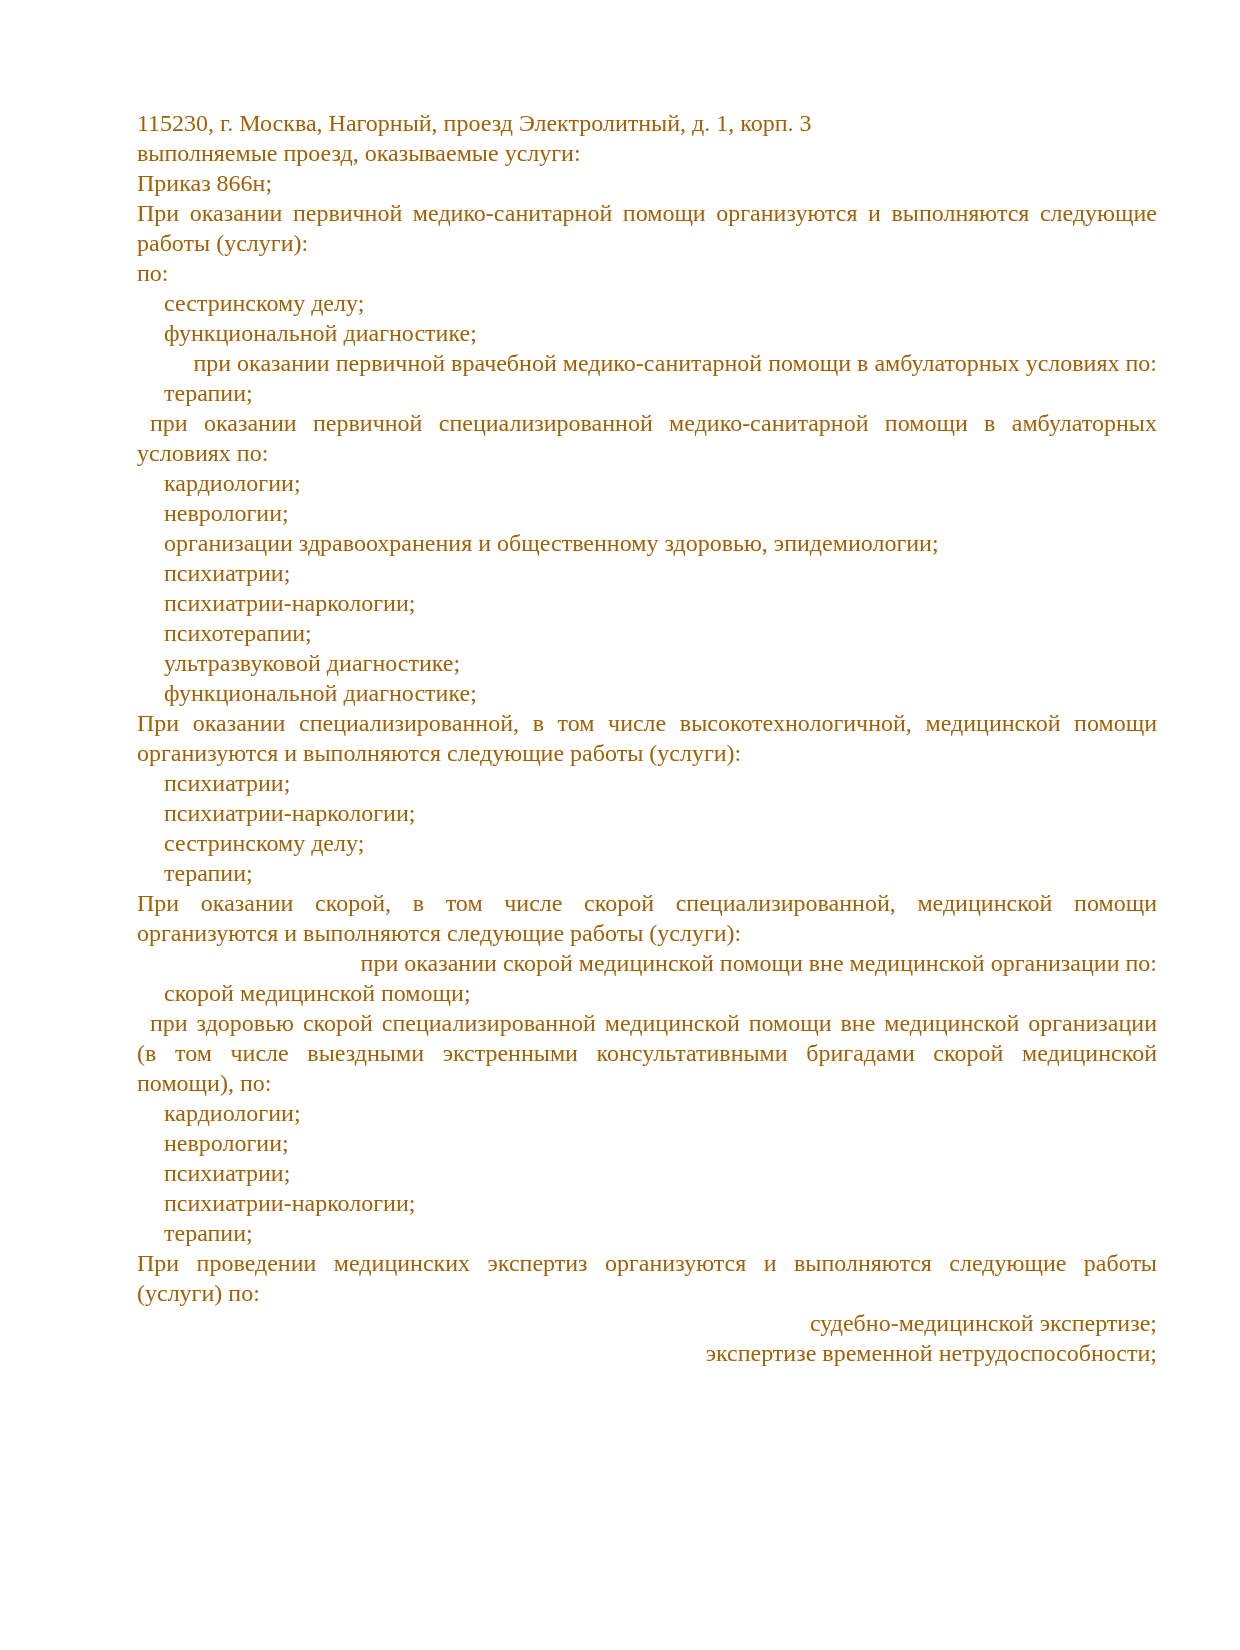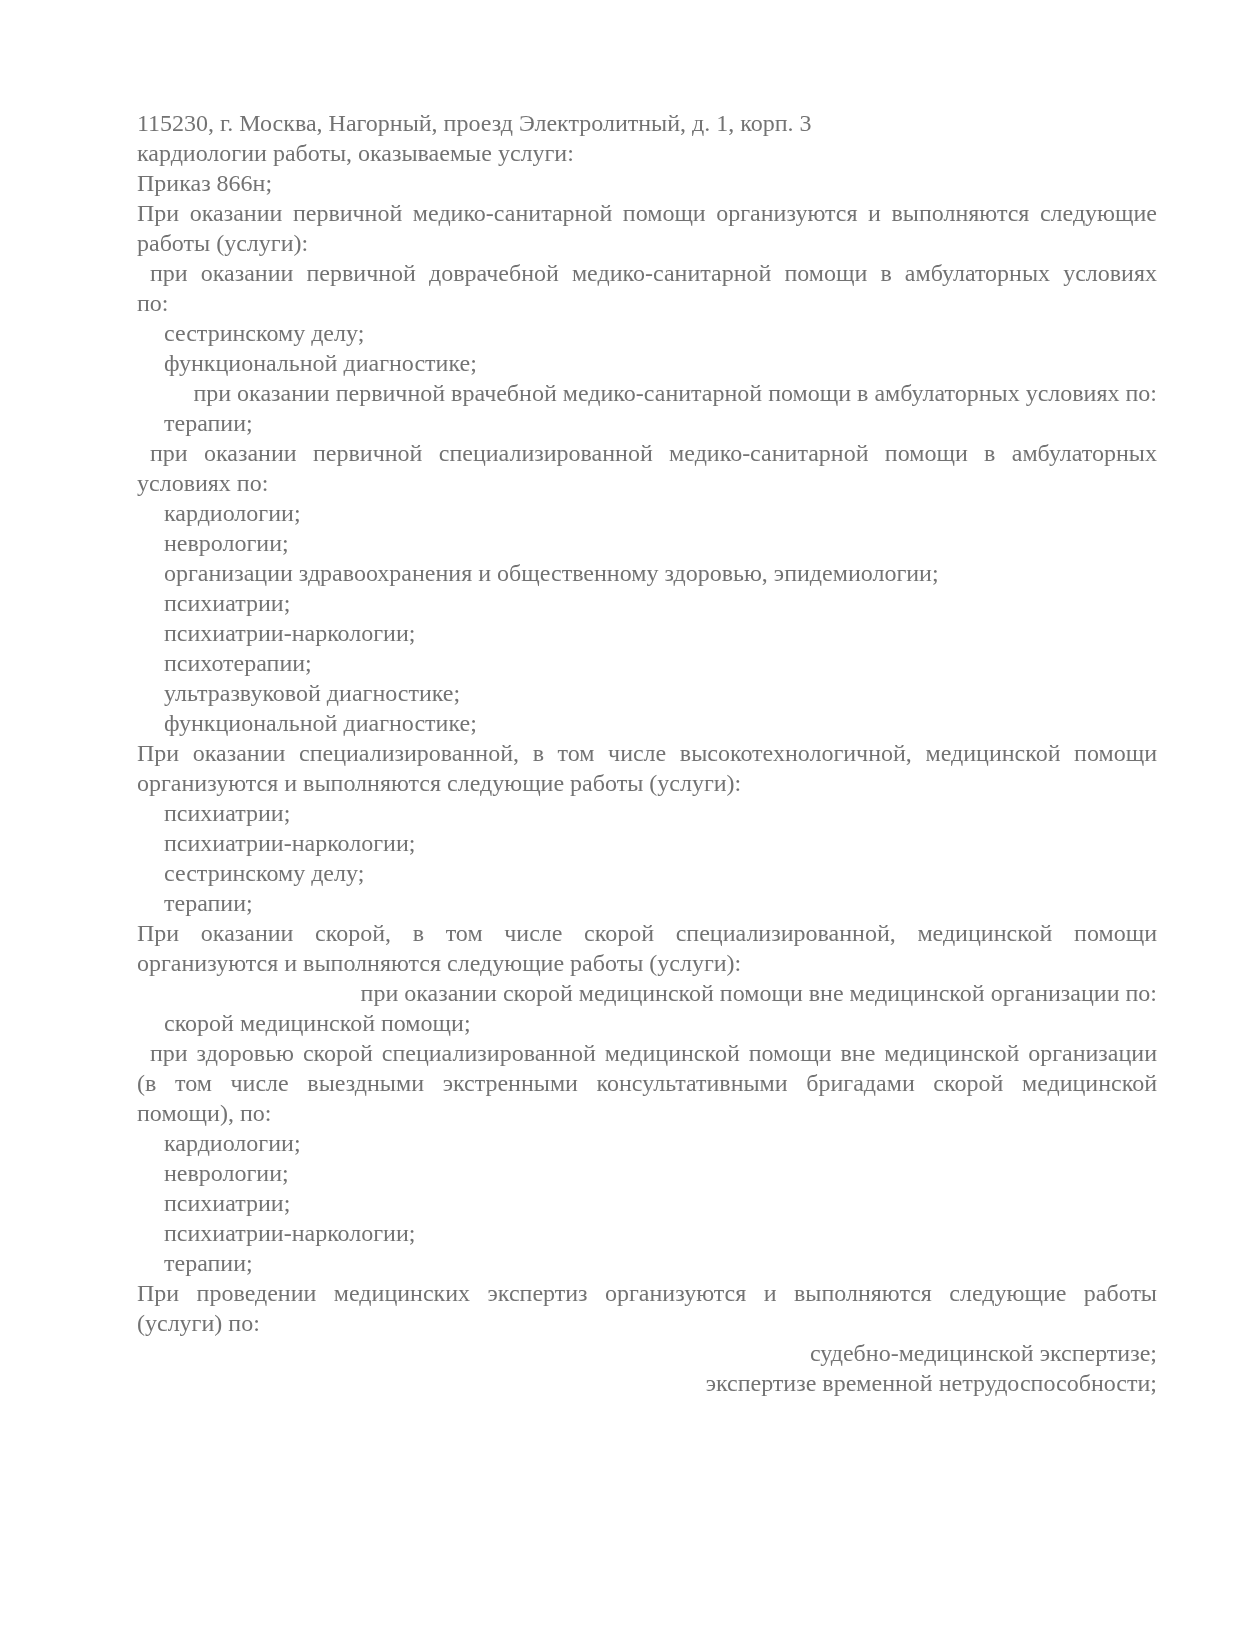--- a/index.html
+++ b/index.html
@@ -14,45 +14,44 @@
     overflow: hidden;
   }
   .page {
     position: absolute;
     left: 137px;
     top: 108px;
     width: 1020px;
     font-family: "Liberation Serif", "DejaVu Serif", serif;
     font-size: 24px;
     line-height: 30px;
-    color: #737373;
+    color: #a16207;
   }
   .line {
     white-space: nowrap;
     text-align: left;
   }
   
   .line.j {
     white-space: normal;
     text-align: justify;
     text-align-last: justify;
   }
   .i1 { padding-left: 13px; text-align: right; }
   .i2 { padding-left: 27px; }
 </style>
 </head>
 <body>
 
 <div class="page">
   <div class="line i0">115230, г. Москва, Нагорный, проезд Электролитный, д. 1, корп. 3</div>
-  <div class="line i0">кардиологии работы, оказываемые услуги:</div>
+  <div class="line i0">выполняемые проезд, оказываемые услуги:</div>
   <div class="line i0">Приказ 866н;</div>
   <div class="line i0 j">При оказании первичной медико-санитарной помощи организуются и выполняются следующие</div>
   <div class="line i0">работы (услуги):</div>
-  <div class="line i1 j">при оказании первичной доврачебной медико-санитарной помощи в амбулаторных условиях</div>
   <div class="line i0">по:</div>
   <div class="line i2">сестринскому делу;</div>
   <div class="line i2">функциональной диагностике;</div>
   <div class="line i1">при оказании первичной врачебной медико-санитарной помощи в амбулаторных условиях по:</div>
   <div class="line i2">терапии;</div>
   <div class="line i1 j">при оказании первичной специализированной медико-санитарной помощи в амбулаторных</div>
   <div class="line i0">условиях по:</div>
   <div class="line i2">кардиологии;</div>
   <div class="line i2">неврологии;</div>
   <div class="line i2">организации здравоохранения и общественному здоровью, эпидемиологии;</div>

